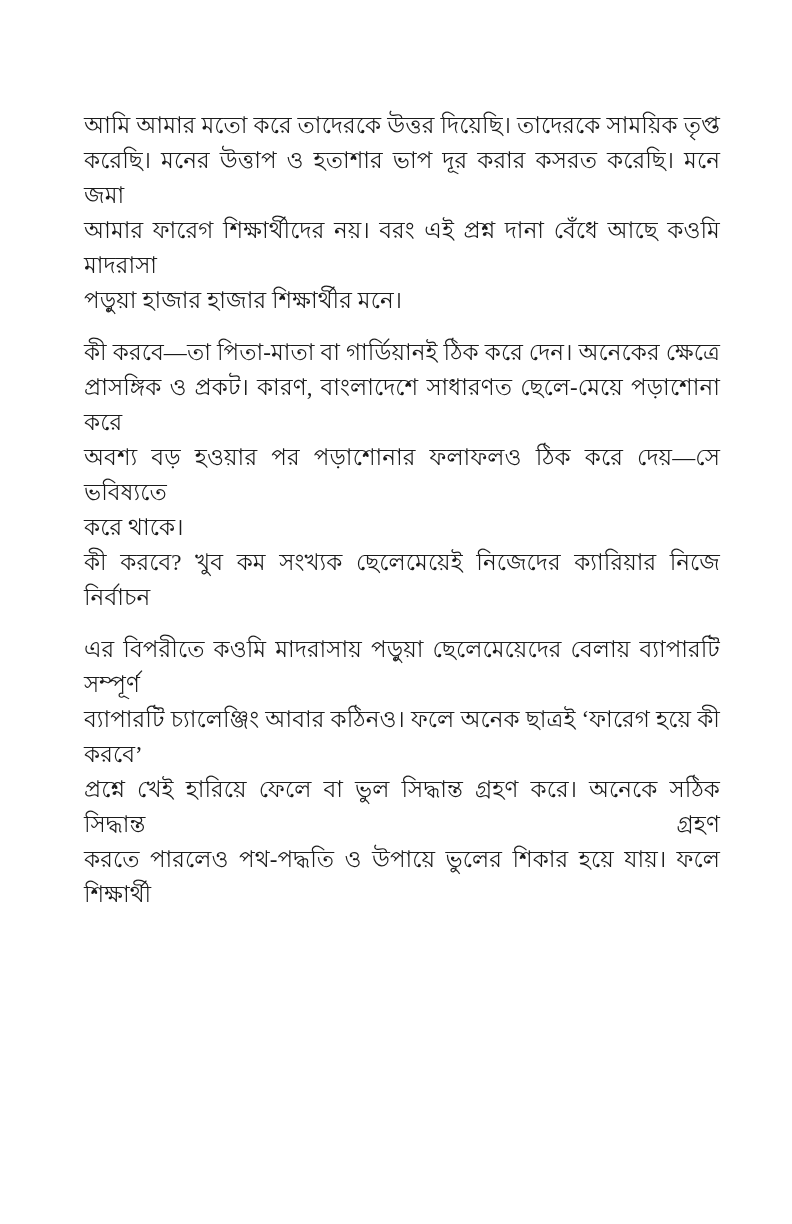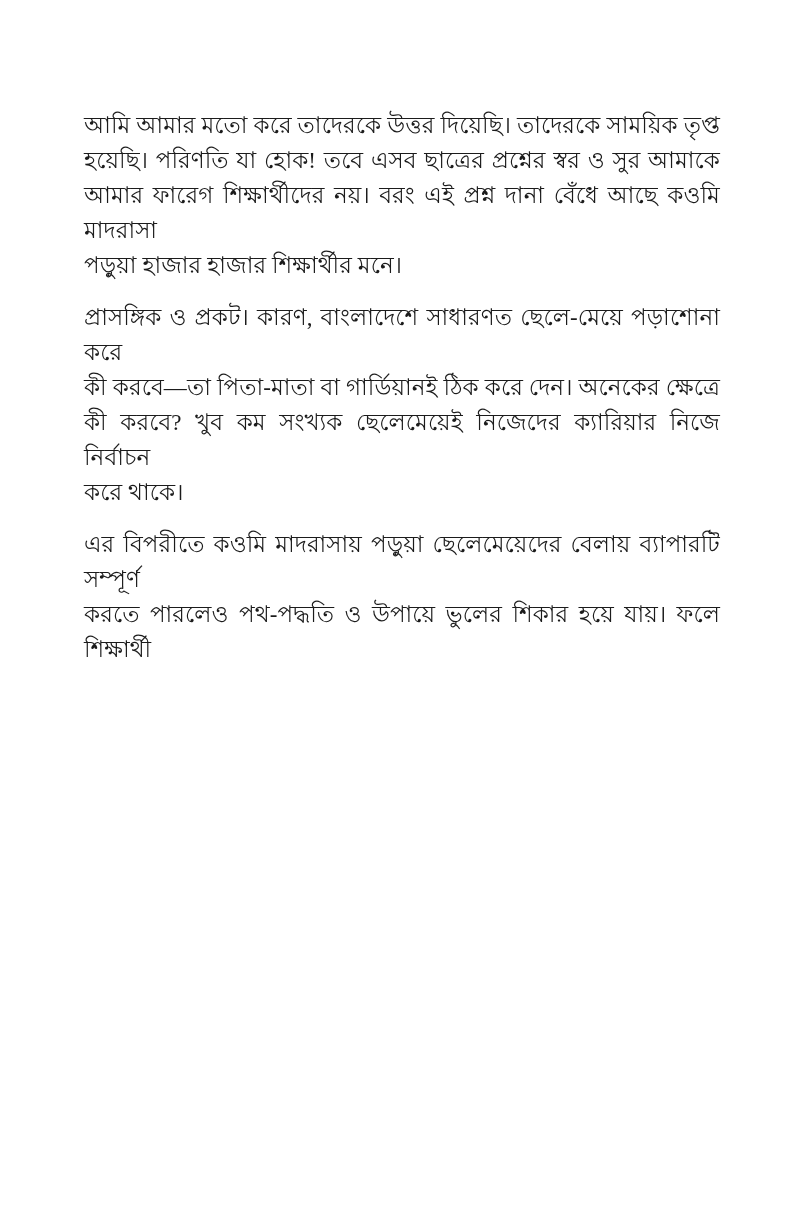--- a/index.html
+++ b/index.html
@@ -40,28 +40,31 @@
     text-align-last: left;
   }
 </style>
 </head>
 <body>
 
 <div class="page">
   <div class="text-block" style="color: rgb(27, 27, 27);">
       <div class="para">
         <div class="line">আমি আমার মতো করে তাদেরকে উত্তর দিয়েছি। তাদেরকে সাময়িক তৃপ্ত</div>
-        <div class="line">হয়েছি। পরিণতি যা হোক! তবে এসব ছাত্রের প্রশ্নের স্বর ও সুর আমাকে</div>
+        <div class="line">করেছি। মনের উত্তাপ ও হতাশার ভাপ দূর করার কসরত করেছি। মনে জমা</div>
         <div class="line">আমার ফারেগ শিক্ষার্থীদের নয়। বরং এই প্রশ্ন দানা বেঁধে আছে কওমি মাদরাসা</div>
         <div class="line last">পড়ুয়া হাজার হাজার শিক্ষার্থীর মনে।</div>
       </div>
       <div class="para">
+        <div class="line">কী করবে—তা পিতা-মাতা বা গার্ডিয়ানই ঠিক করে দেন। অনেকের ক্ষেত্রে</div>
         <div class="line">প্রাসঙ্গিক ও প্রকট। কারণ, বাংলাদেশে সাধারণত ছেলে-মেয়ে পড়াশোনা করে</div>
-        <div class="line">কী করবে—তা পিতা-মাতা বা গার্ডিয়ানই ঠিক করে দেন। অনেকের ক্ষেত্রে</div>
+        <div class="line">অবশ্য বড় হওয়ার পর পড়াশোনার ফলাফলও ঠিক করে দেয়—সে ভবিষ্যতে</div>
+        <div class="line last">করে থাকে।</div>
         <div class="line">কী করবে? খুব কম সংখ্যক ছেলেমেয়েই নিজেদের ক্যারিয়ার নিজে নির্বাচন</div>
-        <div class="line last">করে থাকে।</div>
       </div>
       <div class="para">
         <div class="line">এর বিপরীতে কওমি মাদরাসায় পড়ুয়া ছেলেমেয়েদের বেলায় ব্যাপারটি সম্পূর্ণ</div>
+        <div class="line">ব্যাপারটি চ্যালেঞ্জিং আবার কঠিনও। ফলে অনেক ছাত্রই ‘ফারেগ হয়ে কী করবে’</div>
+        <div class="line">প্রশ্নে খেই হারিয়ে ফেলে বা ভুল সিদ্ধান্ত গ্রহণ করে। অনেকে সঠিক সিদ্ধান্ত গ্রহণ</div>
         <div class="line">করতে পারলেও পথ-পদ্ধতি ও উপায়ে ভুলের শিকার হয়ে যায়। ফলে শিক্ষার্থী</div>
       </div>
     </div>
 </div>
 
 </body></html>

